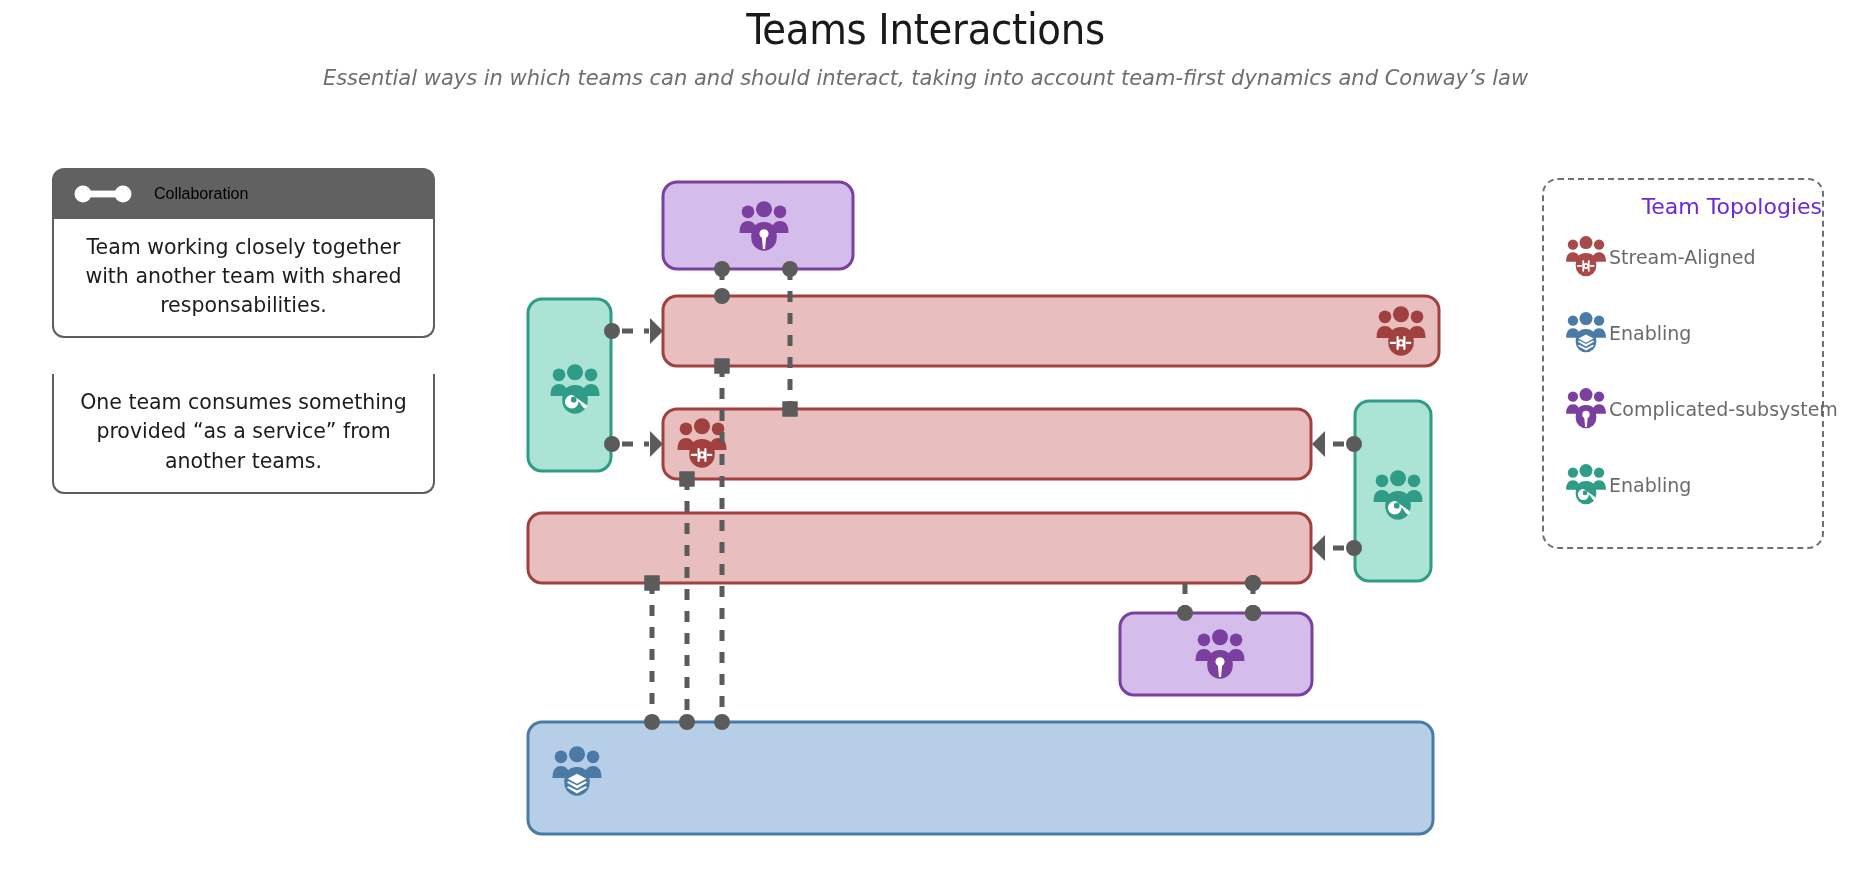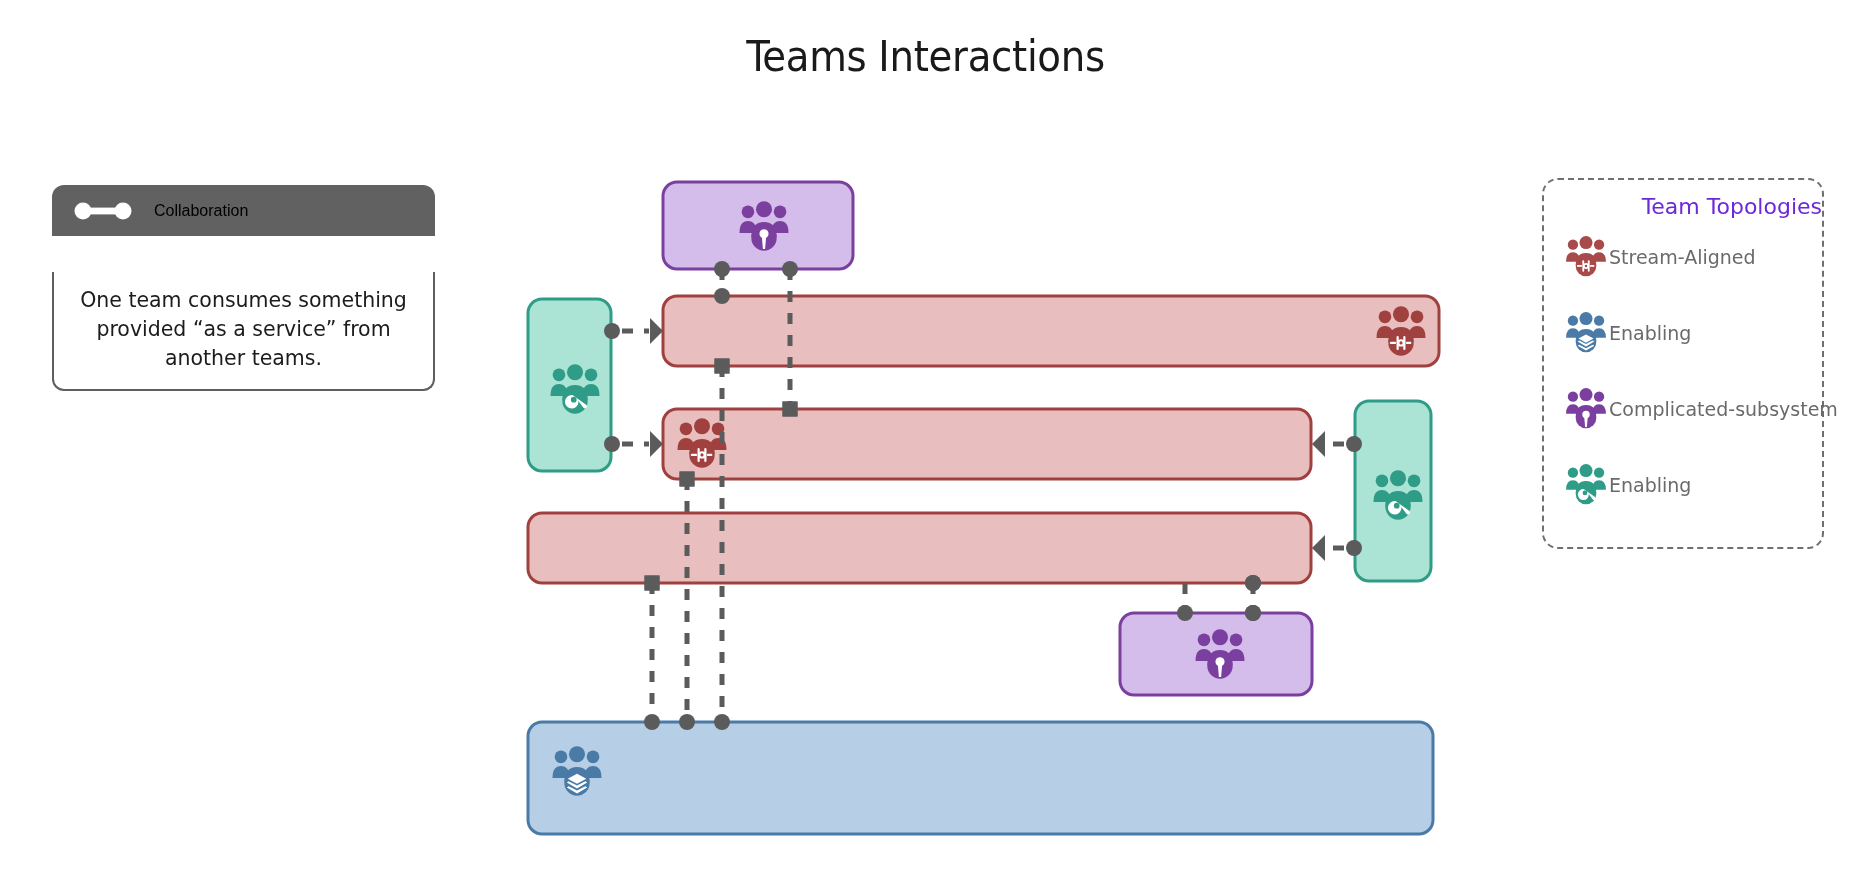--- a/index.html
+++ b/index.html
@@ -14,40 +14,40 @@
     overflow: hidden;
   }
 
   
   #header {
     position: absolute; left: 0; top: 0; width: 1851px; height: 130px;
     text-align: center;
   }
   #page-title {
     margin: 0;
-    padding-top: 31px;
+    padding-top: 4px;
     font-size: 43px;
     font-weight: 400;
     letter-spacing: -0.3px;
     color: #1a1a1a;
     font-family: "DejaVu Sans", sans-serif;
     font-stretch: condensed;
   }
   #page-subtitle {
     margin: 0;
     padding-top: 12px;
     font-size: 21px;
     font-style: italic;
     color: #6e6e6e;
     font-family: "DejaVu Sans", sans-serif;
   }
 
   
   #interaction-legend {
-    position: absolute; left: 52px; top: 185px;
+    position: absolute; left: 52px; top: 168px;
     width: 383px;
   }
   .legend-card {
     width: 383px;
     margin-bottom: 36px;
     border-radius: 12px;
     background: #ffffff;
   }
   .legend-card-header {
     height: 51px;
@@ -106,33 +106,35 @@
     font-family: "DejaVu Sans", sans-serif;
     white-space: nowrap;
   }
   .topo-icon { width: 44px; height: 44px; flex: none; display: block; }
 </style>
 </head>
 <body>
 
 <div id="header">
   <h1 id="page-title">Teams Interactions</h1>
+  <div id="page-subtitle">Essential ways in which teams can and should interact, taking into account team-first dynamics and Conway’s law</div>
 </div>
 
 <div id="interaction-legend">
 
   <div class="legend-card">
     <div class="legend-card-header">
       <svg class="legend-icon" viewBox="0 0 58 20">
         <circle cx="9" cy="10" r="8.5" fill="#ffffff"></circle>
         <rect x="9" y="6.6" width="40" height="6.8" fill="#ffffff"></rect>
         <circle cx="49" cy="10" r="8.5" fill="#ffffff"></circle>
       </svg>
       <span>Collaboration</span>
     </div>
+    <div class="legend-card-body">Team working closely together with another team with shared responsabilities.</div>
   </div>
 
   <div class="legend-card">
     <div class="legend-card-body">One team consumes something provided “as a service” from another teams.</div>
   </div>
 
   <div class="legend-card">
   </div>
 
 </div>

